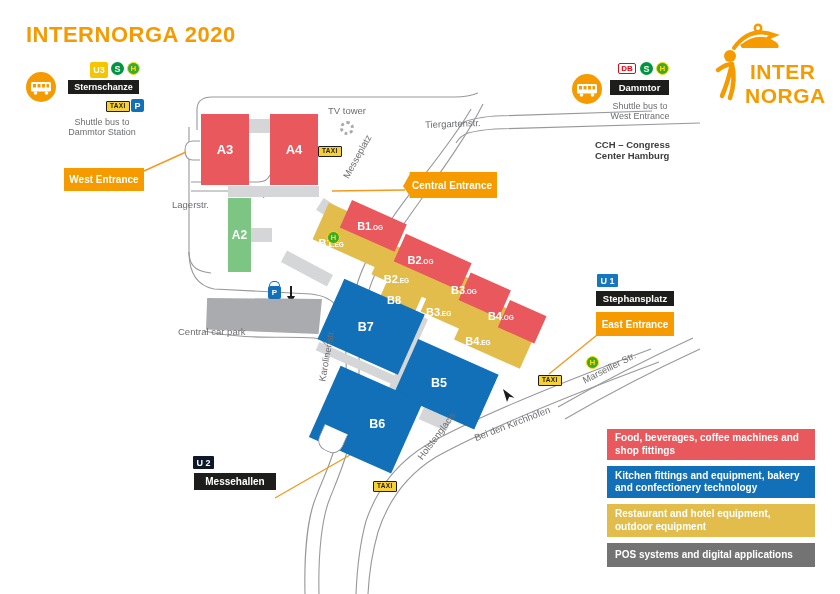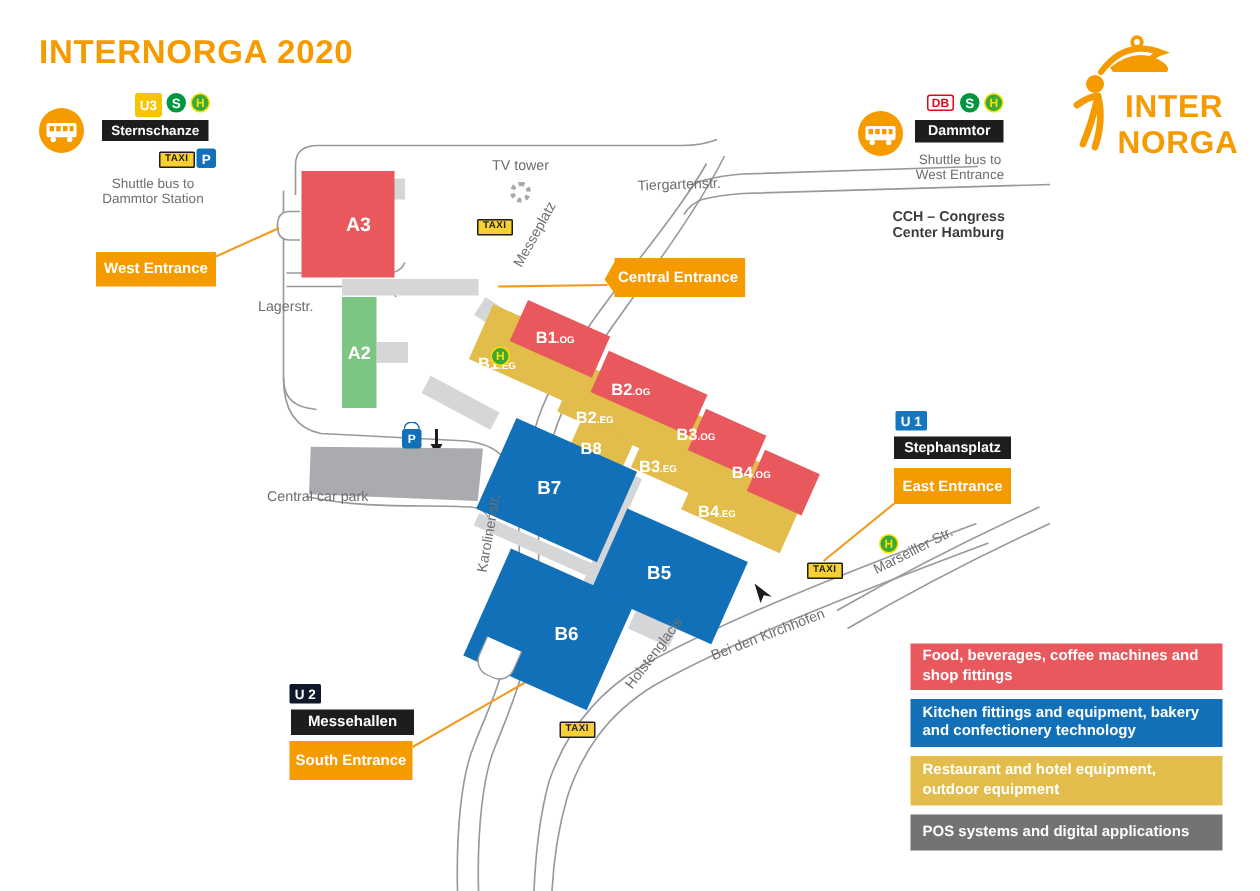--- a/index.html
+++ b/index.html
@@ -135,22 +135,25 @@
   <div class="abs cch" style="left:595px;top:139px;z-index:5;">
     <span>CCH – Congress</span><br><span>Center Hamburg</span>
   </div>
 
   <div class="abs gray" style="left:249px;top:119px;width:21px;height:14px;z-index:2;"></div>
   <div class="abs gray" style="left:228px;top:186px;width:91px;height:11px;z-index:2;"></div>
   <div class="abs gray" style="left:251px;top:228px;width:21px;height:14px;z-index:2;"></div>
   <div class="abs gray" style="left:316px;top:210px;width:48px;height:14px;z-index:2;transform:rotate(33deg);"></div>
   <div class="abs gray" style="left:281px;top:262px;width:52px;height:13px;z-index:2;transform:rotate(28deg);"></div>
 
-  <div class="abs hall red" style="left:201px;top:114px;width:48px;height:71px;z-index:3;padding-left:14px;">
+  <div class="abs hall red" style="left:201px;top:114px;width:48px;height:71px;z-index:3;">
       <span>A3</span>
+    </div>
+  <div class="abs hall red" style="left:270px;top:114px;width:48px;height:71px;z-index:3;">
+      <span>A4</span>
     </div>
   <div class="abs hall greenh" style="left:228px;top:198px;width:23px;height:74px;z-index:3;font-size:12px;">
       <span>A2</span>
     </div>
 
   <div class="abs" style="left:206px;top:296px;width:116px;height:38px;background:#A9ABAE;z-index:2;clip-path:polygon(1% 5%,100% 8%,97% 100%,0 88%);"></div>
   <div class="abs" style="left:268px;top:281px;z-index:4;width:13px;height:18px;">
     <div style="width:11px;height:5px;border:1.5px solid #1170B8;border-bottom:none;border-radius:8px 8px 0 0;box-sizing:border-box;margin-left:1px;"></div>
     <div class="pbadge" style="width:13px;height:13px;font-size:8px;">P</div>
   </div>
@@ -209,21 +212,20 @@
   <div class="abs hstop" style="left:327px;top:231px;z-index:4;">H</div>
   <div class="abs hstop" style="left:586px;top:356px;z-index:4;">H</div>
 
   <div class="abs orangebadge" style="left:64px;top:168px;width:80px;height:23px;z-index:5;">West Entrance</div>
   <div class="abs orangebadge" style="left:403px;top:172px;width:94px;height:26px;z-index:5;clip-path:polygon(0 55%,7% 10%,7% 0,100% 0,100% 100%,7% 100%,7% 90%);padding-left:4px;box-sizing:border-box;">Central Entrance</div>
   <div class="abs ubadge" style="left:597px;top:274px;background:#1577BD;z-index:5;">U 1</div>
   <div class="abs blackbadge" style="left:596px;top:291px;width:78px;height:15px;font-size:9.5px;z-index:5;">Stephansplatz</div>
   <div class="abs orangebadge" style="left:596px;top:312px;width:78px;height:24px;z-index:5;">East Entrance</div>
   <div class="abs ubadge" style="left:193px;top:456px;background:#0f172a;z-index:5;">U 2</div>
   <div class="abs blackbadge" style="left:194px;top:473px;width:82px;height:17px;font-size:10px;z-index:5;">Messehallen</div>
-  <div class="abs orangebadge" style="left:193px;top:494px;width:82px;height:26px;z-index:5;">South Entrance</div>
 
   <div class="abs" style="left:607px;top:429px;z-index:5;">
     <div class="legendbox" style="height: 31px; background: rgb(232, 88, 92);">Food, beverages, coffee machines and shop fittings</div>
     <div class="legendbox" style="height: 32px; background: rgb(17, 112, 184);">Kitchen fittings and equipment, bakery and confectionery technology</div>
     <div class="legendbox" style="height: 33px; background: rgb(227, 189, 75);">Restaurant and hotel equipment, outdoor equipment</div>
     <div class="legendbox" style="height: 24px; background: #737373;">POS systems and digital applications</div>
   </div>
 
   <svg class="abs" style="left:0;top:0;z-index:9;" width="840" height="594" viewBox="0 0 840 594">
     <path d="M503,389 L507,402 L509.2,396.8 L514.5,397.8 Z" fill="#1D1D1B"></path>

